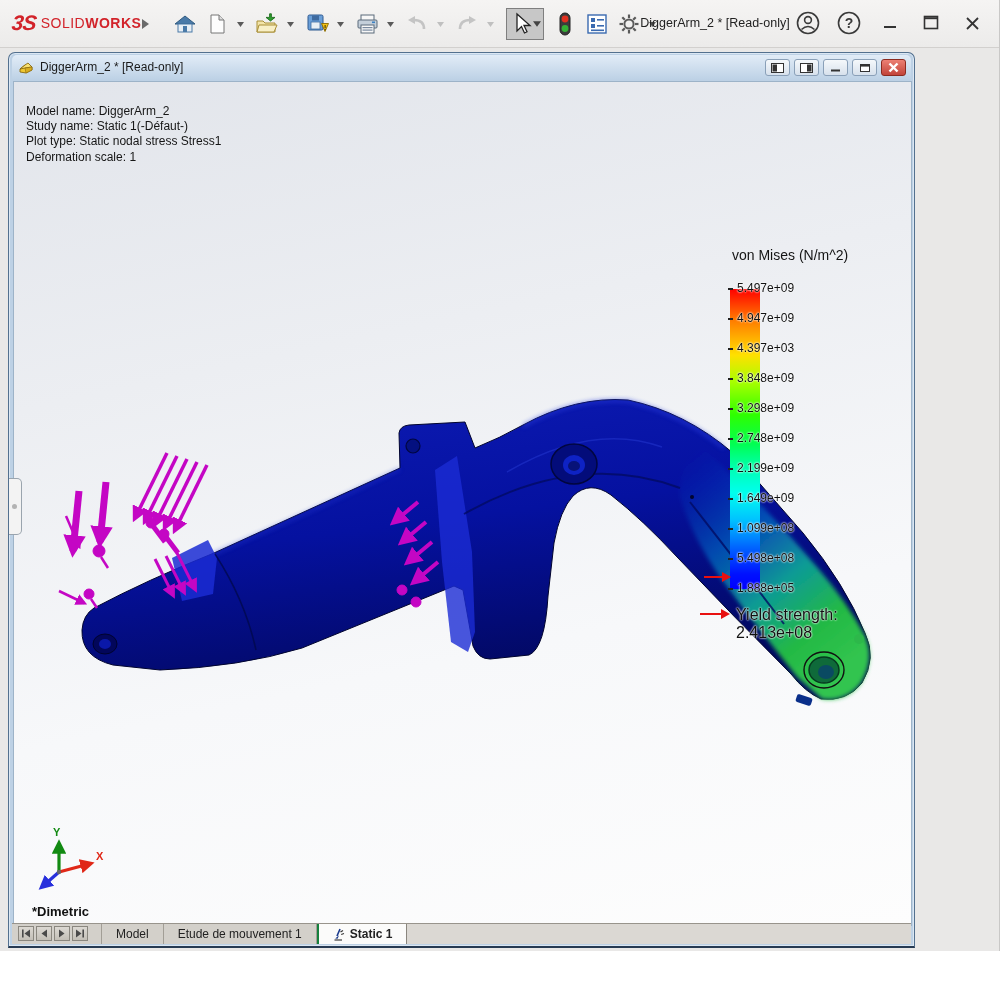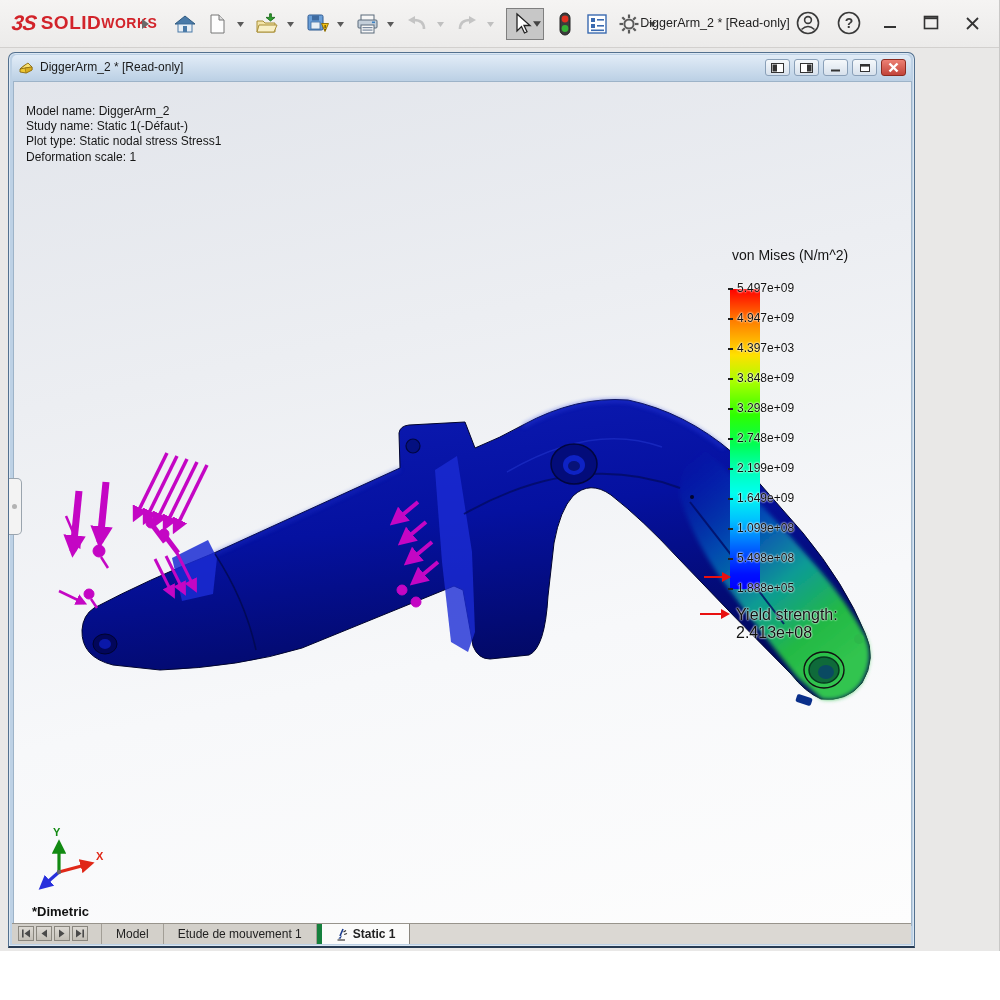--- a/index.html
+++ b/index.html
@@ -4,21 +4,21 @@
 <style>
   * { margin:0; padding:0; box-sizing:border-box; }
   html,body { width:1000px; height:1000px; background:#ffffff; font-family:"Liberation Sans", sans-serif; overflow:hidden; }
   #app { position:absolute; left:0; top:0; width:1000px; height:951px; background:#e9e8e7; border-right:1px solid #c9c8c7; }
 
   
   .topbar { position:absolute; left:0; top:0; width:100%; height:48px;
             background:linear-gradient(#f5f4f3,#eceBea); border-bottom:1px solid #d2d0ce; }
   .logo { position:absolute; left:12px; top:11px; display:flex; align-items:center; color:#d2232a; }
   .logo-mark { font-style:italic; font-weight:bold; font-size:21px; letter-spacing:-1px; margin-right:5px; transform:skewX(-8deg); }
-  .logo-solid { font-weight:bold; font-size:19px; letter-spacing:.5px; }
+  .logo-solid { font-weight:normal; font-size:14px; letter-spacing:.5px; }
   .logo-works { font-weight:bold; font-size:14px; letter-spacing:.5px; }
   .flyout { position:absolute; left:140px; top:18px; width:10px; height:12px; cursor:pointer; }
   .tools { position:absolute; left:170px; top:9px; height:30px; display:flex; align-items:center; gap:2px; }
   .tbtn { width:30px; height:30px; display:flex; align-items:center; justify-content:center; border-radius:3px; cursor:pointer; }
   .caret { width:12px; height:30px; display:flex; align-items:center; justify-content:center; cursor:pointer; margin-right:4px; }
   .selbox { display:flex; align-items:center; background:#c7c7c7; border:1px solid #7f7f7f; height:32px; padding:0 2px; margin:0 4px; }
   .titletext { position:absolute; left:600px; top:16px; width:230px; text-align:center; font-size:12.5px; color:#222; }
   .winctl { position:absolute; right:14px; top:10px; display:flex; align-items:center; gap:15px; }
   .wbtn { width:26px; height:26px; display:flex; align-items:center; justify-content:center; cursor:pointer; }
 
@@ -61,21 +61,21 @@
 
   
   .tabstrip { position:absolute; left:3px; right:3px; bottom:2px; height:21px; background:#d3d0ca;
               border-top:1px solid #98948c; display:flex; align-items:stretch; }
   .navbtn { width:16px; height:15px; margin:2px 1px 0 1px; background:linear-gradient(#dcd9d3,#c3bfb7);
             border:1px solid #8a877f; display:flex; align-items:center; justify-content:center; cursor:pointer; }
   .navgrp { display:flex; padding-left:5px; padding-right:12px; }
   .tab { display:flex; align-items:center; padding:4px 14px; font-size:12px; color:#222;
          border-right:1px solid #a29e96; cursor:pointer; }
   .tab.first { border-left:1px solid #a29e96; }
-  .tab.active { background:#fbfbfa; font-weight:bold; border-left:5px solid #15803d; border-right:1px solid #8a867e; }
+  .tab.active { background:#fbfbfa; font-weight:bold; border-left:2px solid #15803d; border-right:1px solid #8a867e; }
   .tab .ticon { margin-right:5px; display:flex; }
   .tabrest { flex:1; background:#dbd8d3; }
 
   .bottomgap { position:absolute; left:0; top:951px; width:1000px; height:49px; background:#ffffff; }
 </style>
 </head>
 <body>
 
 <div id="app">
 

